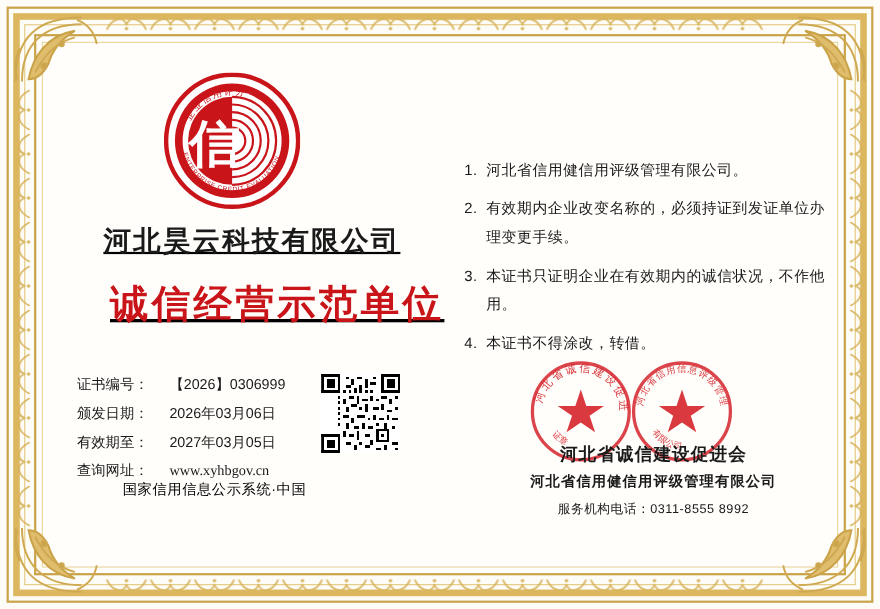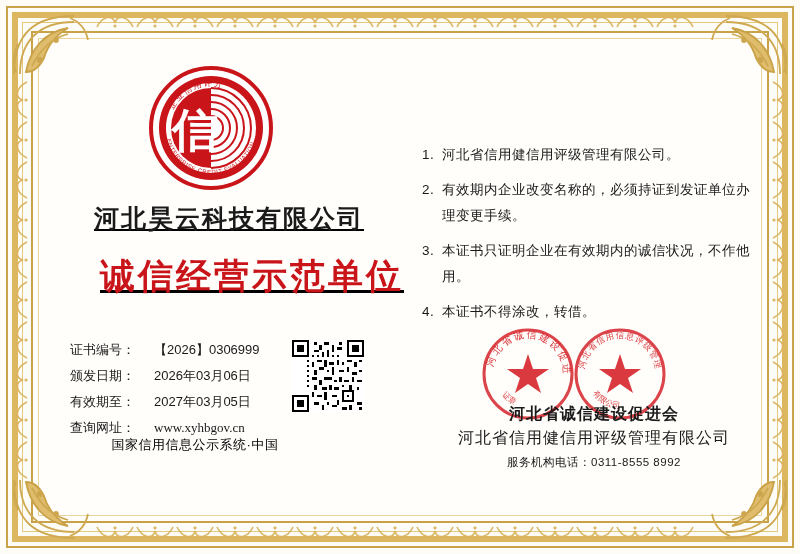--- a/index.html
+++ b/index.html
@@ -220,22 +220,22 @@
     text-align: center;
     color: #1a1a1a;
   }
   .org-line1 {
     font-size: 16px;
     font-weight: bold;
     letter-spacing: 1px;
     line-height: 24px;
   }
   .org-line2 {
-    font-size: 16px;
-    font-weight: normal;
+    font-size: 13px;
+    font-weight: bold;
     letter-spacing: 1px;
     line-height: 24px;
   }
   .org-line3 {
     font-size: 11.5px;
     margin-top: 5px;
     letter-spacing: .5px;
   }
 </style>
 </head>

